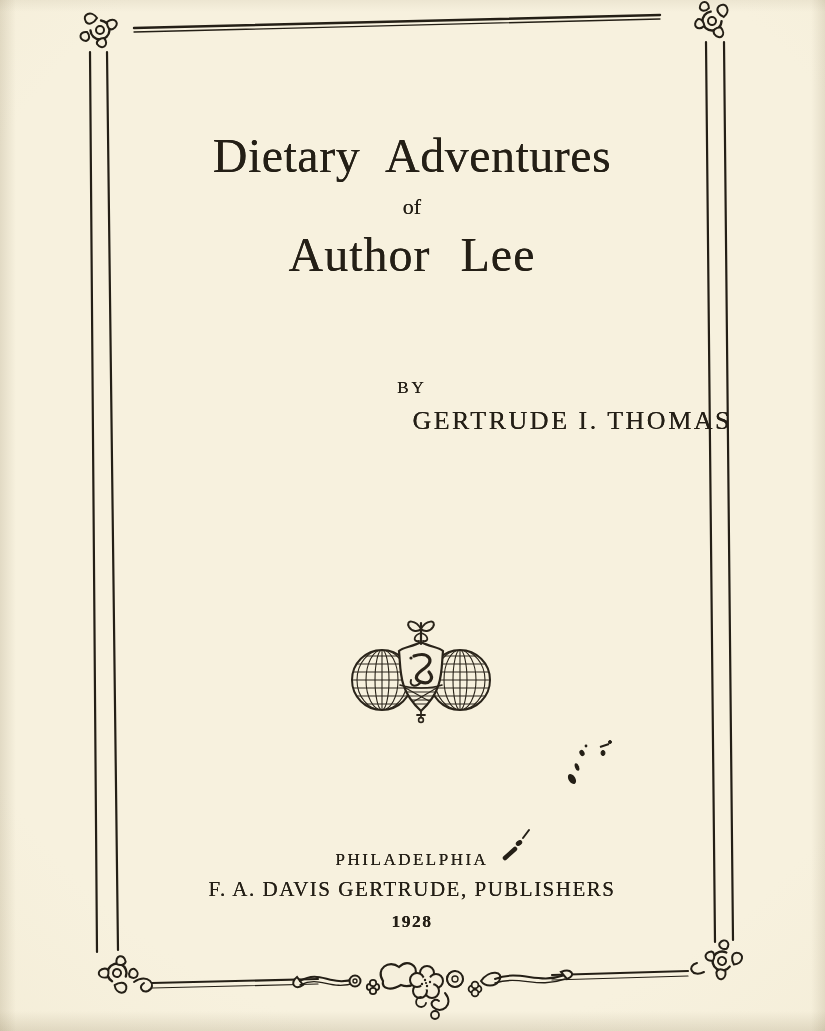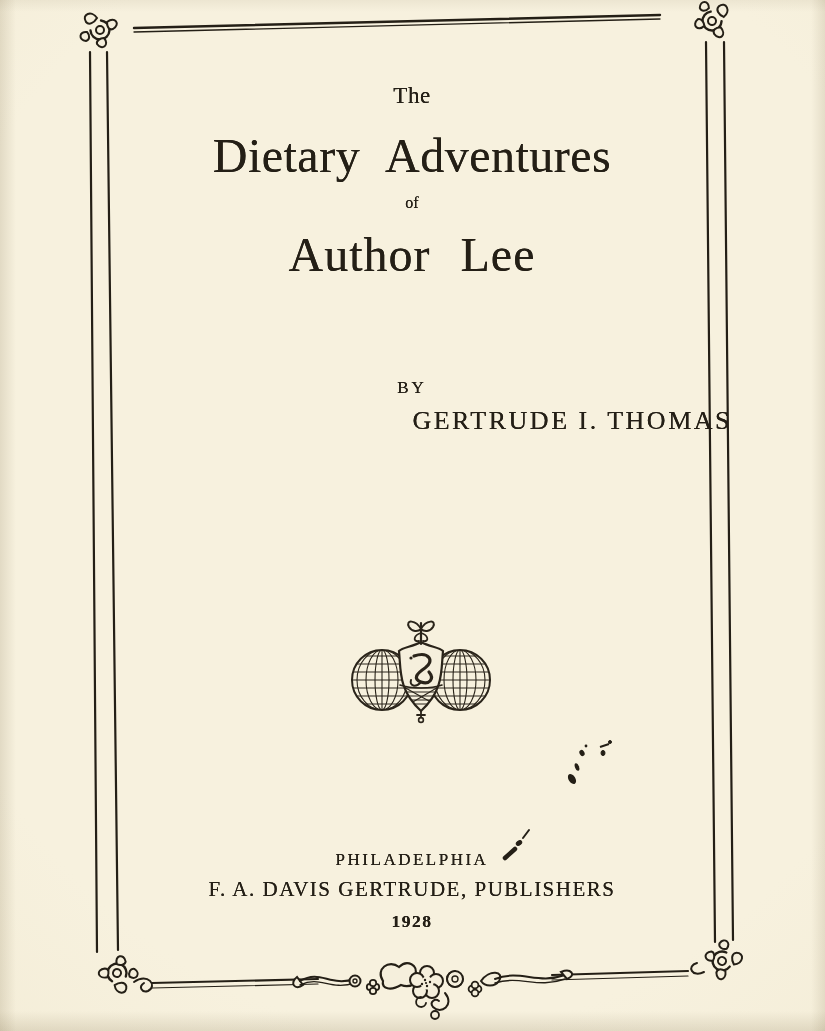--- a/index.html
+++ b/index.html
@@ -14,21 +14,21 @@
       linear-gradient(0deg, rgba(96,78,40,0.14) 0, rgba(96,78,40,0) 20px),
       linear-gradient(180deg, rgba(96,78,40,0.07) 0, rgba(96,78,40,0) 12px),
       radial-gradient(125% 110% at 52% 45%, #f7f1de 50%, #f3ecd6 72%, #eee5cb 88%, #e0d5b4 100%);
   }
   .frame{position:absolute;left:0;top:0;width:825px;height:1031px;}
   .text-col{position:absolute;left:92px;top:0;width:640px;height:100%;text-align:center;}
   .text-col > *{position:absolute;left:0;width:100%;margin:0;font-weight:normal;}
   .tline{text-shadow:0 0 .5px currentColor;}
   .the      {top:83px;  font-size:23px;letter-spacing:.5px;}
   .title1   {top:128px; font-size:48px;word-spacing:15px;letter-spacing:.5px;}
-  .of       {top:194px; font-size:16px;}
+  .of       {top:194px; font-size:22px;}
   .title2   {top:227px; font-size:48px;word-spacing:17px;letter-spacing:1px;}
   .by       {top:378px; font-size:17px;letter-spacing:3px;}
   .author   {top:406px; font-size:26px;letter-spacing:2.5px;text-align:right;}
   .cred     {top:443px; font-size:18.5px;line-height:21px;letter-spacing:.2px;}
   .city     {top:850px; font-size:17px;letter-spacing:2.5px;}
   .pub      {top:877px; font-size:21px;letter-spacing:1.5px;}
   .year     {top:911px; font-size:17.5px;letter-spacing:1.5px;font-weight:bold;}
   .logo{position:absolute;left:348px;top:616px;width:146px;height:110px;}
   .speck{position:absolute;}
 </style>
@@ -112,21 +112,20 @@
       <path d="M70,-6 C96,-16 112,0 140,-10" stroke-width="2"></path>
       <path d="M70,-2 C96,-10 112,4 140,-6" stroke-width="1.4"></path>
       <path d="M136,-13 C146,-17 152,-10 142,-6 Z" fill="#f5efdc" stroke-width="2"></path>
       <path d="M20,8 C30,20 16,30 8,22 C4,17 10,13 14,16" stroke-width="2"></path>
       <circle cx="10" cy="30" r="4" stroke-width="1.8"></circle>
       <path d="M-4,12 a5,5 0 1 0 5,6" stroke-width="1.8"></path>
     </g>
   </svg>
 
   <div class="text-col">
-    <div class="the tline">The</div>
     <h1 class="title1 tline">Dietary Adventures</h1>
     <div class="of tline">of</div>
     <h1 class="title2 tline">Author Lee</h1>
     <div class="by tline">BY</div>
     <div class="author tline">GERTRUDE I. THOMAS</div>
     <div class="city tline">PHILADELPHIA</div>
     <div class="pub tline">F. A. DAVIS GERTRUDE, PUBLISHERS</div>
     <div class="year tline">1928</div>
   </div>
 

